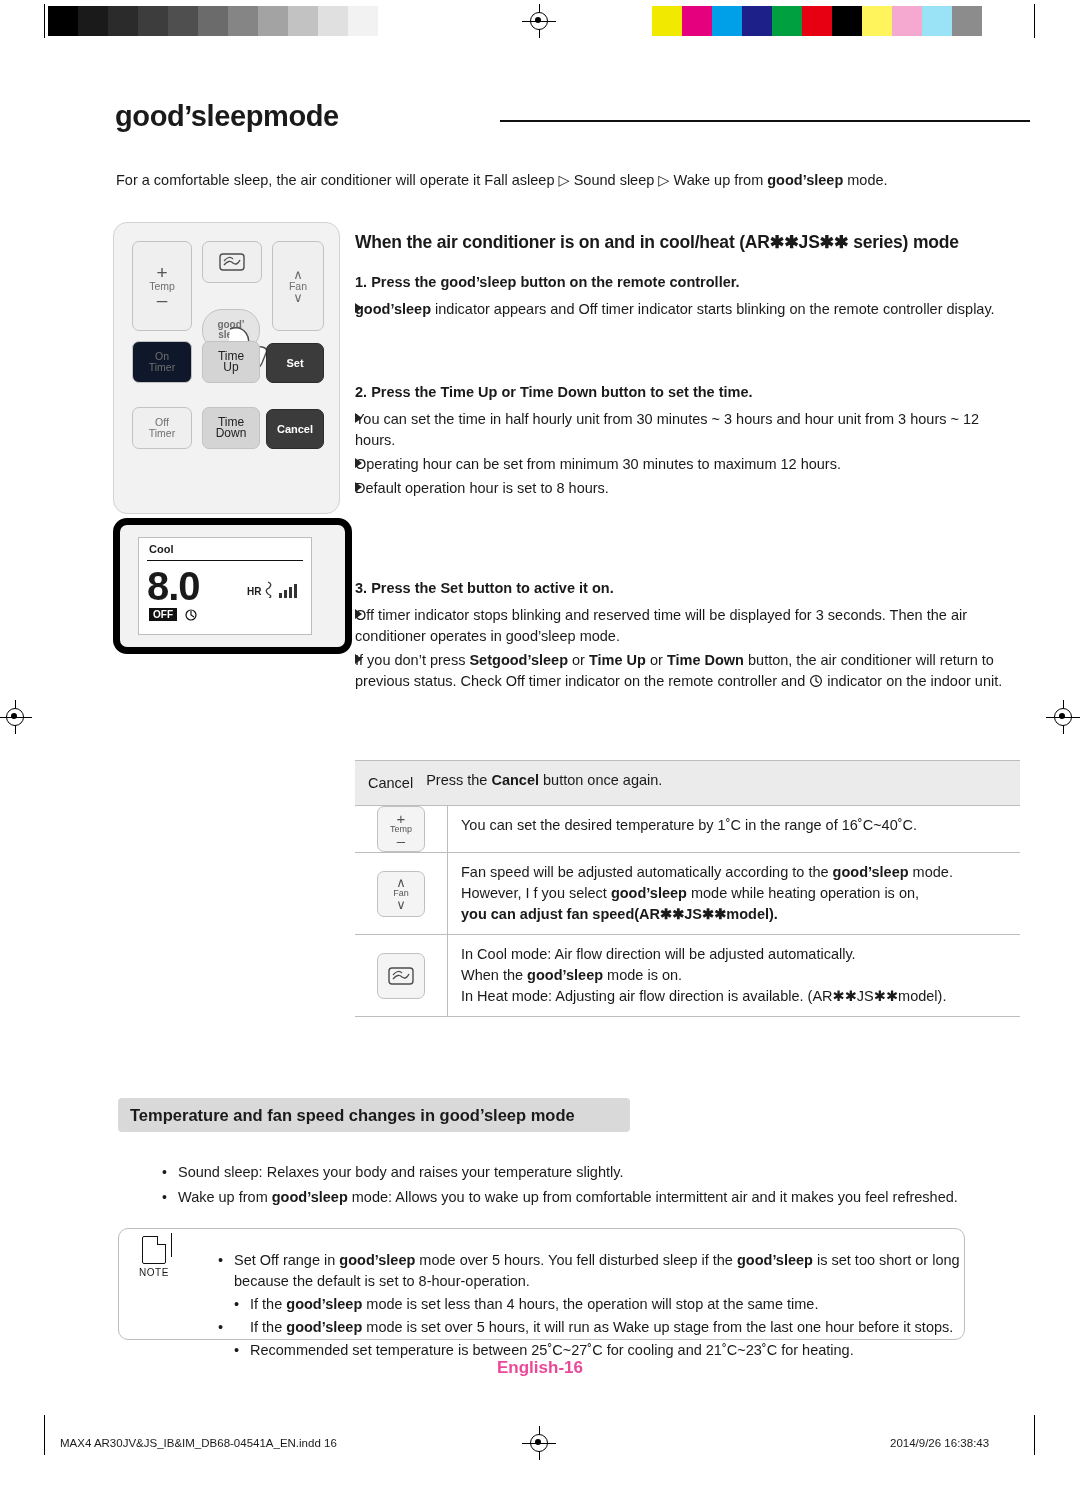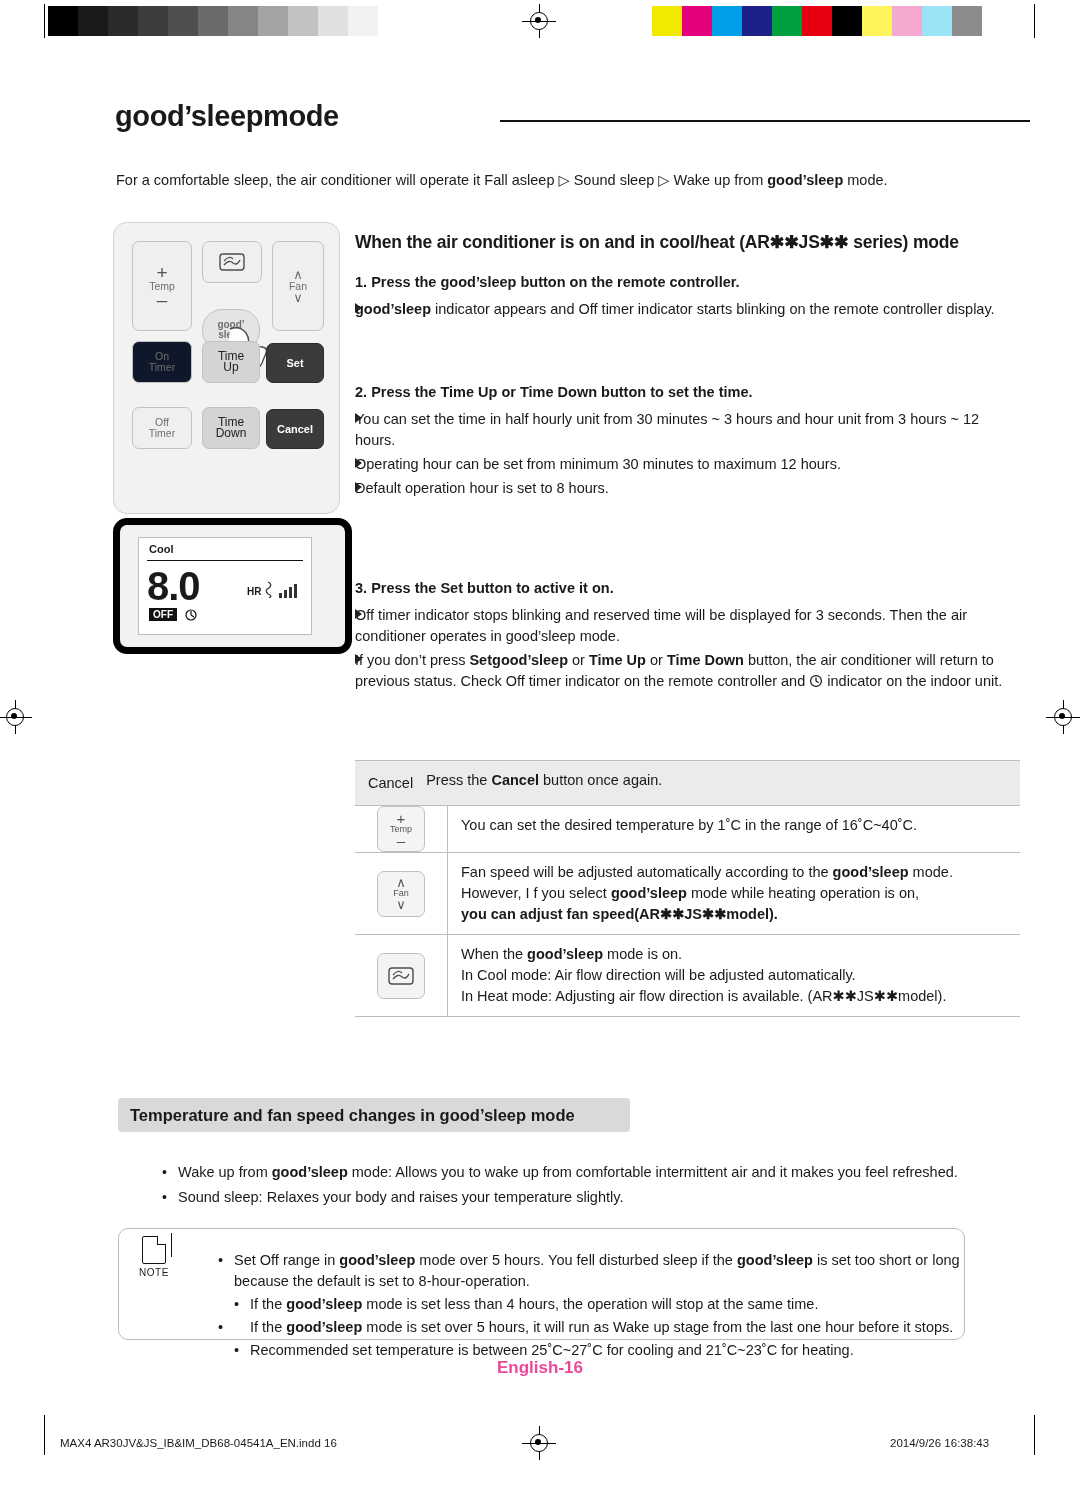--- a/index.html
+++ b/index.html
@@ -322,33 +322,33 @@
     <div class="tcell-icon">
       <div class="mini-btn">
         <svg width="26" height="18" viewBox="0 0 26 18">
           <rect x="1" y="1" width="24" height="16" rx="3" fill="none" stroke="#4d4d4d" stroke-width="1.4"></rect>
           <path d="M5 12 q5 -6 9 -2 q4 3 7 -3" fill="none" stroke="#4d4d4d" stroke-width="1.4"></path>
           <path d="M5 8 q5 -6 9 -2" fill="none" stroke="#4d4d4d" stroke-width="1.2"></path>
         </svg>
       </div>
     </div>
     <div class="tcell-txt">
+      <div>In Cool mode: Air flow direction will be adjusted automatically.</div>
       <div><span>When the </span><span class="b">good’sleep</span><span> mode is on.</span></div>
-      <div>In Cool mode: Air flow direction will be adjusted automatically.</div>
       <div>In Heat mode: Adjusting air flow direction is available. (AR✱✱JS✱✱model).</div>
     </div>
   </div>
 </div>
 
 <div class="band"></div>
 <div class="band-txt"><span>Temperature and fan speed changes in </span><span>good’sleep</span><span> mode</span></div>
 
 <ul class="plain-list">
+  <li><span>Sound sleep: Relaxes your body and raises your temperature slightly.</span></li>
   <li><span>Wake up from </span><span class="b">good’sleep</span><span> mode: Allows you to wake up from comfortable intermittent air and it makes you feel refreshed.</span></li>
-  <li><span>Sound sleep: Relaxes your body and raises your temperature slightly.</span></li>
 </ul>
 
 <div class="notebox"></div>
 <div class="note-icon">
   <div class="pg"></div>
   <div class="nt">NOTE</div>
 </div>
 <div class="note-sep"></div>
 <ul class="note-body">
   <li><span>Set Off range in </span><span class="b">good’sleep</span><span> mode over 5 hours. You fell disturbed sleep if the </span><span class="b">good’sleep</span><span> is set too short or long because the default is set to 8-hour-operation.</span></li>

